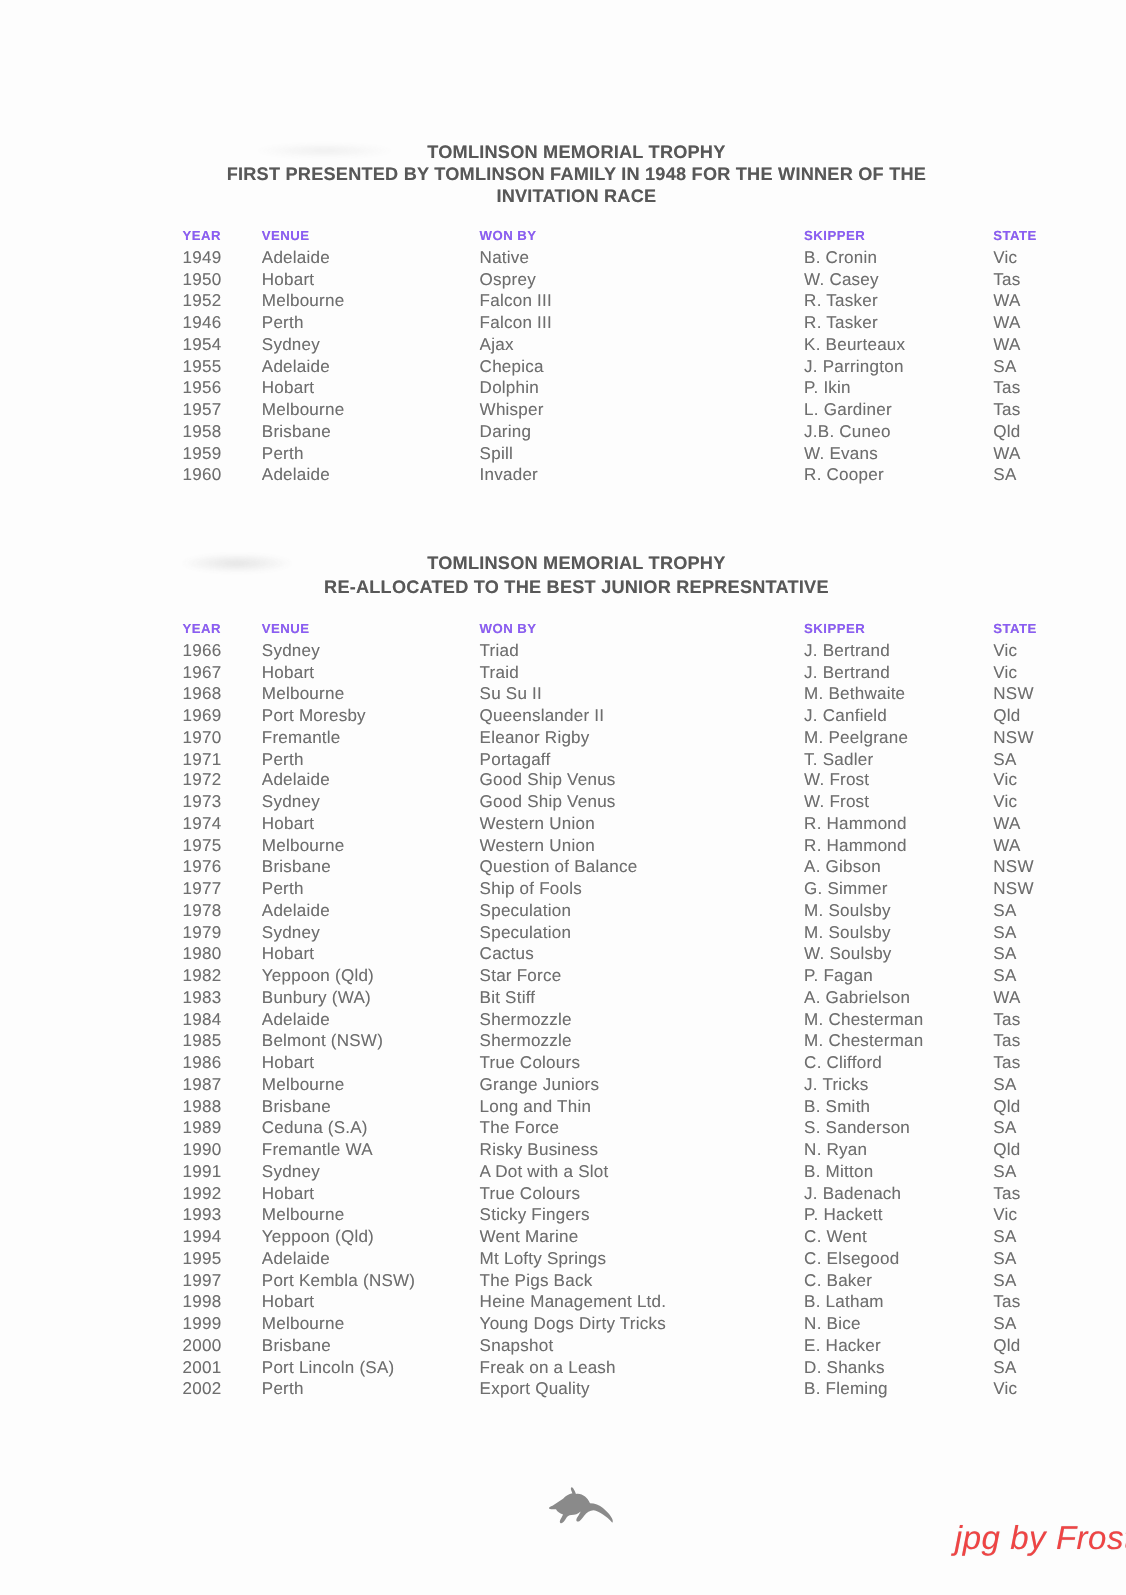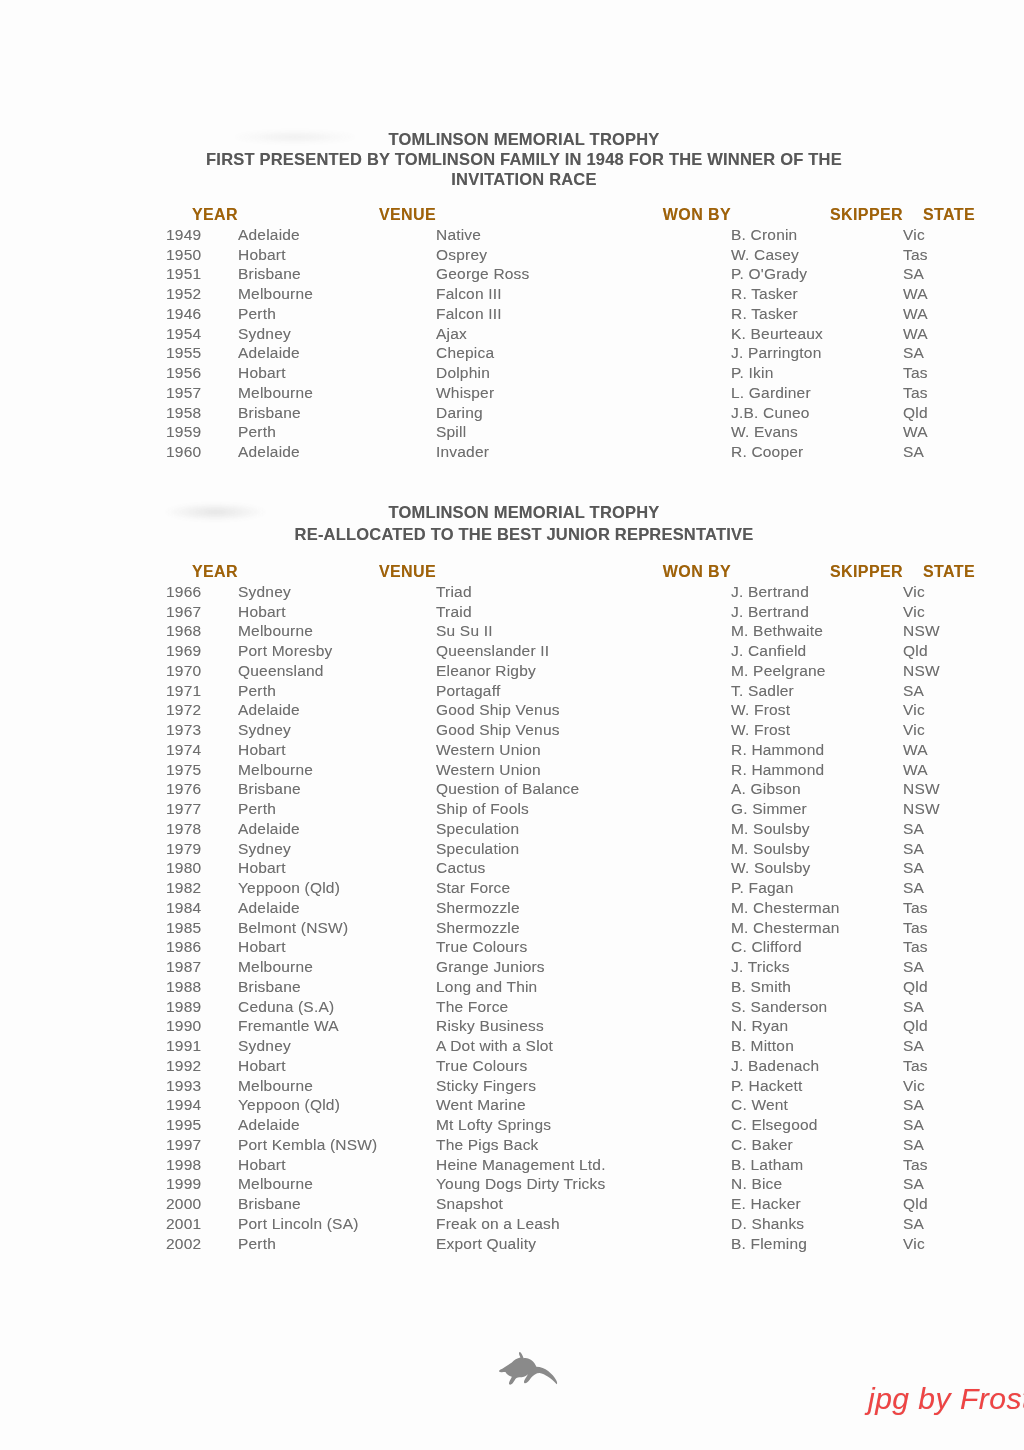--- a/index.html
+++ b/index.html
@@ -32,24 +32,24 @@
     width: 809px;
   }
   #table-1 { top: 205px; }
   #table-2 { top: 562px; }
   table.trophy col.c-year    { width: 72px; }
   table.trophy col.c-venue   { width: 198px; }
   table.trophy col.c-wonby   { width: 295px; }
   table.trophy col.c-skipper { width: 172px; }
   table.trophy col.c-state   { width: 72px; }
   table.trophy th {
-    text-align: right;
+    text-align: left;
     font-weight: bold;
-    color: #a16207;
-    font-size: 16px;
+    color: #8b5cf6;
+    font-size: 12px;
     height: 19.75px;
     line-height: 19.75px;
     letter-spacing: 0.4px;
     text-shadow: 0 0 0.6px rgba(90,90,90,0.4);
     white-space: nowrap;
   }
   table.trophy td {
     font-size: 15.5px;
     color: #6e6e6e;
     height: 19.75px;
@@ -122,27 +122,20 @@
         <td>Vic</td>
       </tr>
       <tr>
         <td>1950</td>
         <td>Hobart</td>
         <td>Osprey</td>
         <td>W. Casey</td>
         <td>Tas</td>
       </tr>
       <tr>
-        <td>1951</td>
-        <td>Brisbane</td>
-        <td>George Ross</td>
-        <td>P. O'Grady</td>
-        <td>SA</td>
-      </tr>
-      <tr>
         <td>1952</td>
         <td>Melbourne</td>
         <td>Falcon III</td>
         <td>R. Tasker</td>
         <td>WA</td>
       </tr>
       <tr>
         <td>1946</td>
         <td>Perth</td>
         <td>Falcon III</td>
@@ -247,21 +240,21 @@
       </tr>
       <tr>
         <td>1969</td>
         <td>Port Moresby</td>
         <td>Queenslander II</td>
         <td>J. Canfield</td>
         <td>Qld</td>
       </tr>
       <tr>
         <td>1970</td>
-        <td>Queensland</td>
+        <td>Fremantle</td>
         <td>Eleanor Rigby</td>
         <td>M. Peelgrane</td>
         <td>NSW</td>
       </tr>
       <tr>
         <td>1971</td>
         <td>Perth</td>
         <td>Portagaff</td>
         <td>T. Sadler</td>
         <td>SA</td>
@@ -328,20 +321,27 @@
         <td>Cactus</td>
         <td>W. Soulsby</td>
         <td>SA</td>
       </tr>
       <tr>
         <td>1982</td>
         <td>Yeppoon (Qld)</td>
         <td>Star Force</td>
         <td>P. Fagan</td>
         <td>SA</td>
+      </tr>
+      <tr>
+        <td>1983</td>
+        <td>Bunbury (WA)</td>
+        <td>Bit Stiff</td>
+        <td>A. Gabrielson</td>
+        <td>WA</td>
       </tr>
       <tr>
         <td>1984</td>
         <td>Adelaide</td>
         <td>Shermozzle</td>
         <td>M. Chesterman</td>
         <td>Tas</td>
       </tr>
       <tr>
         <td>1985</td>

